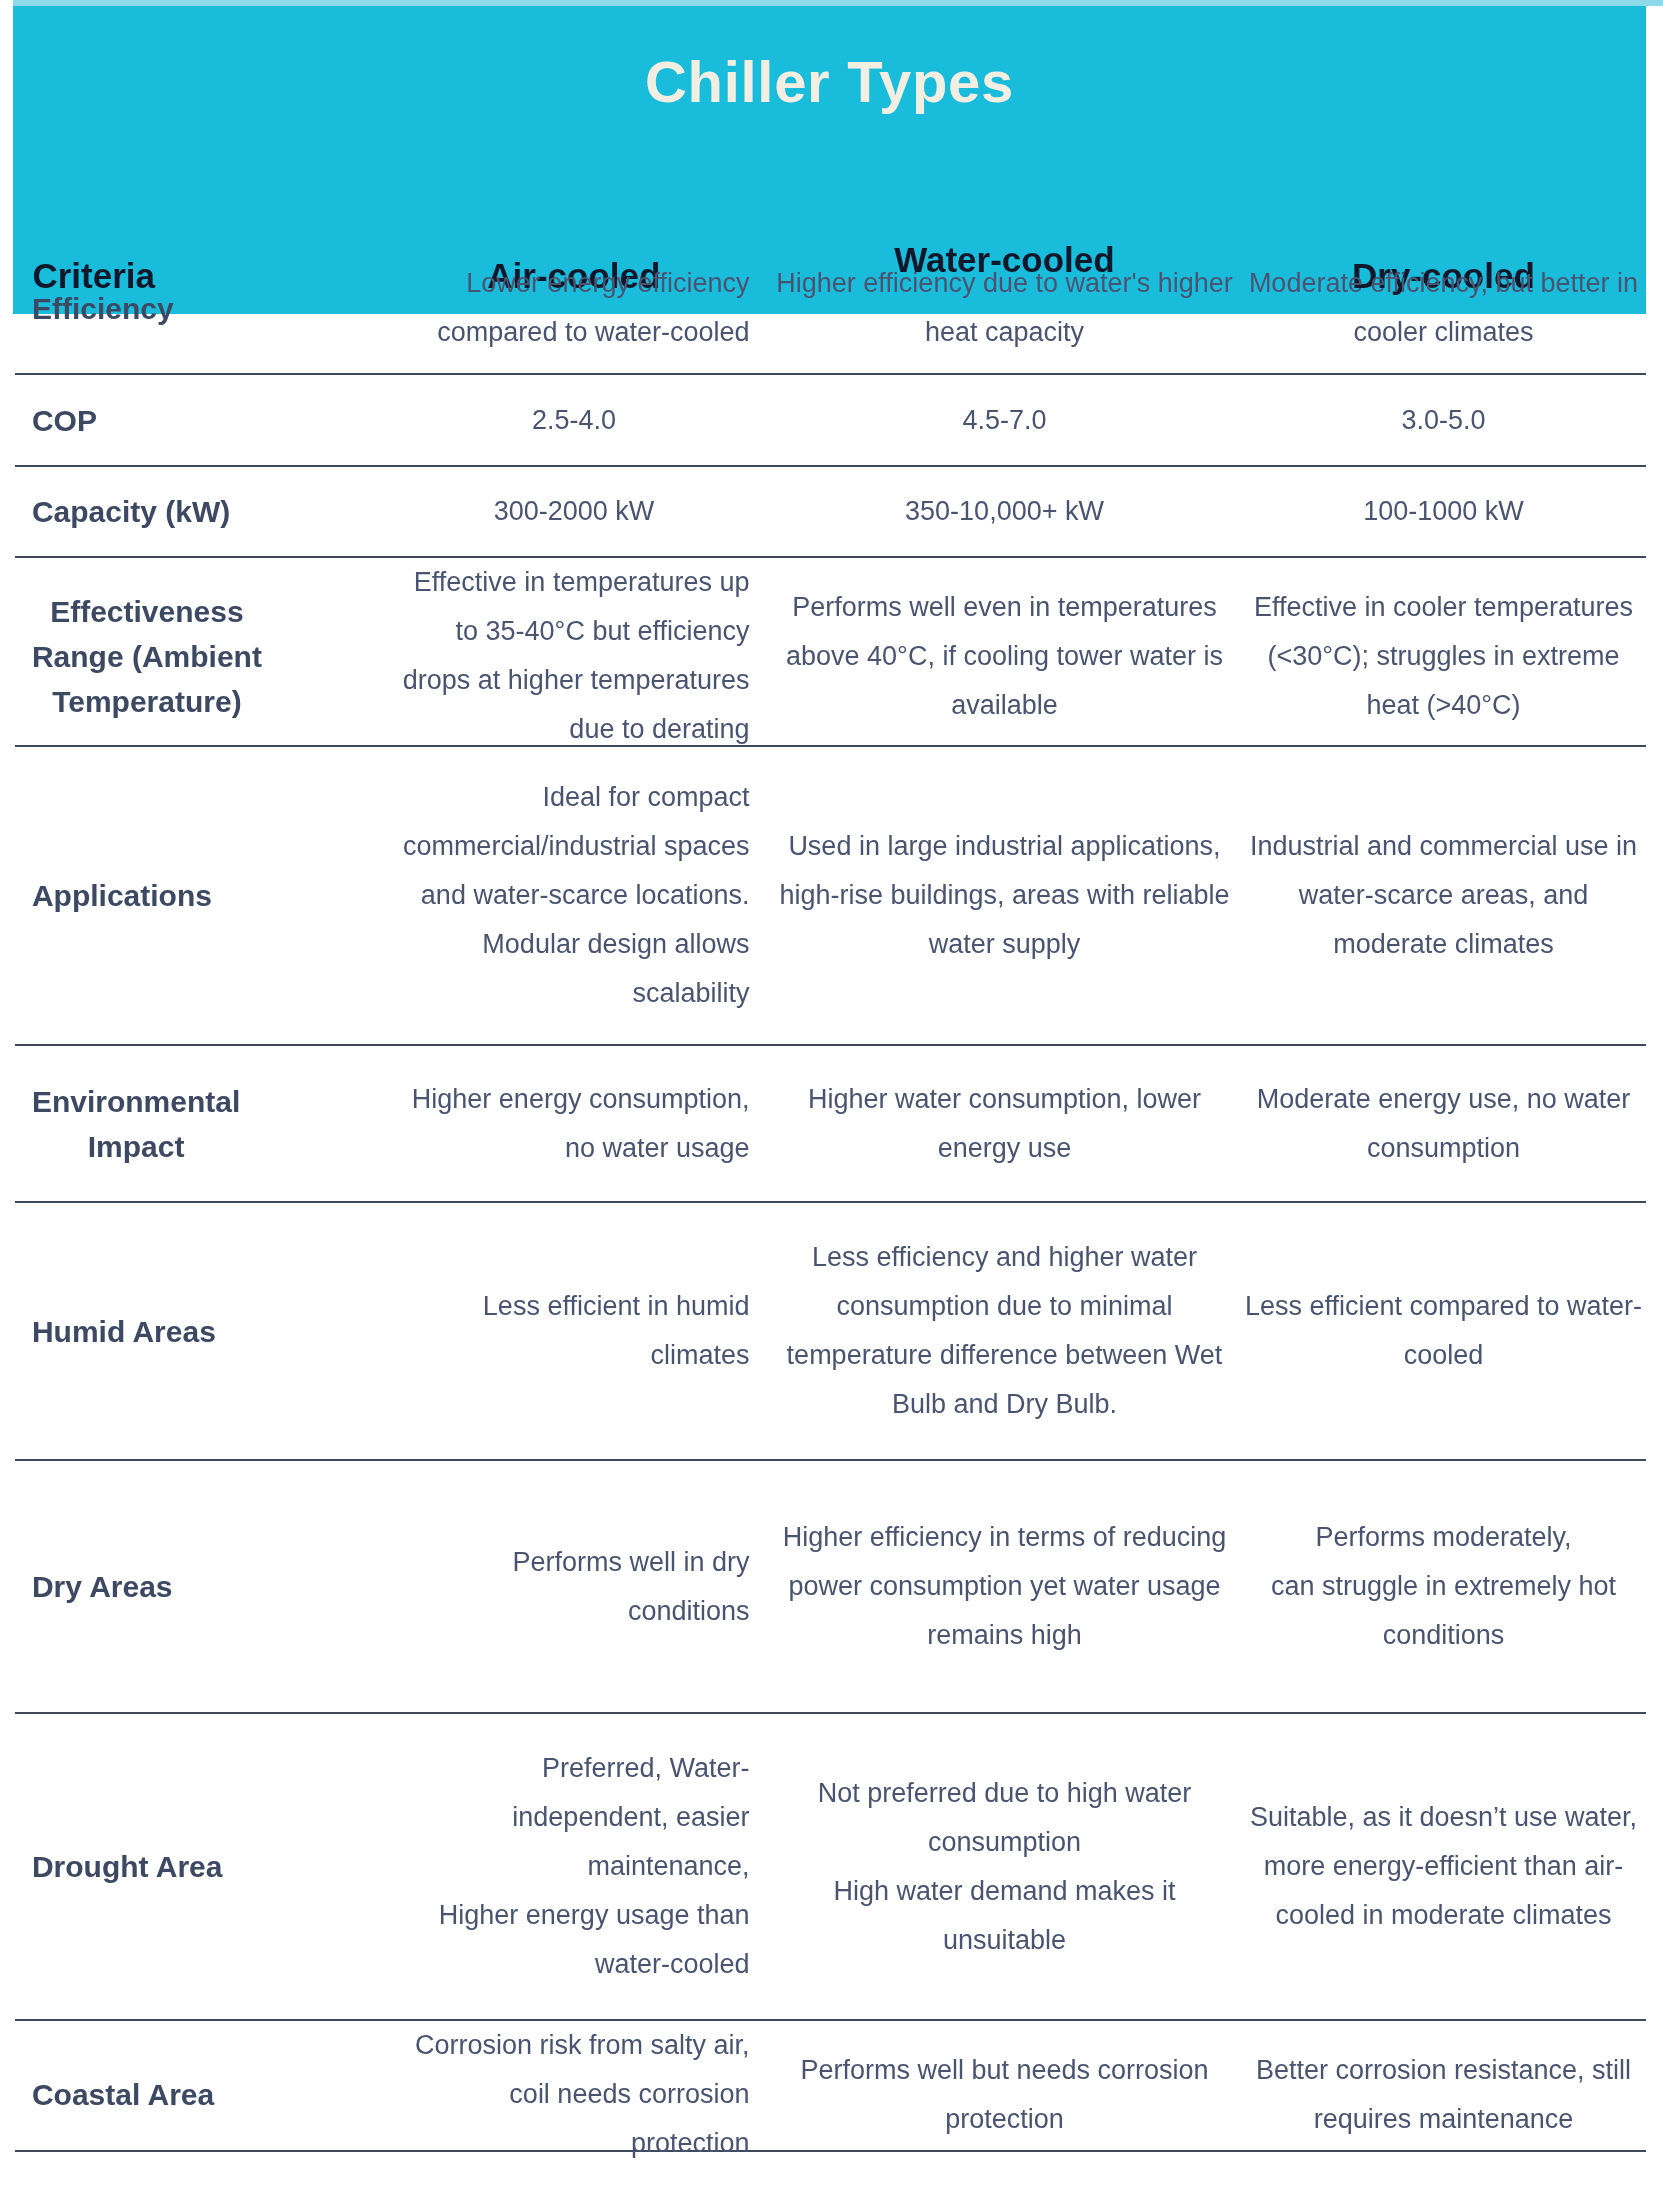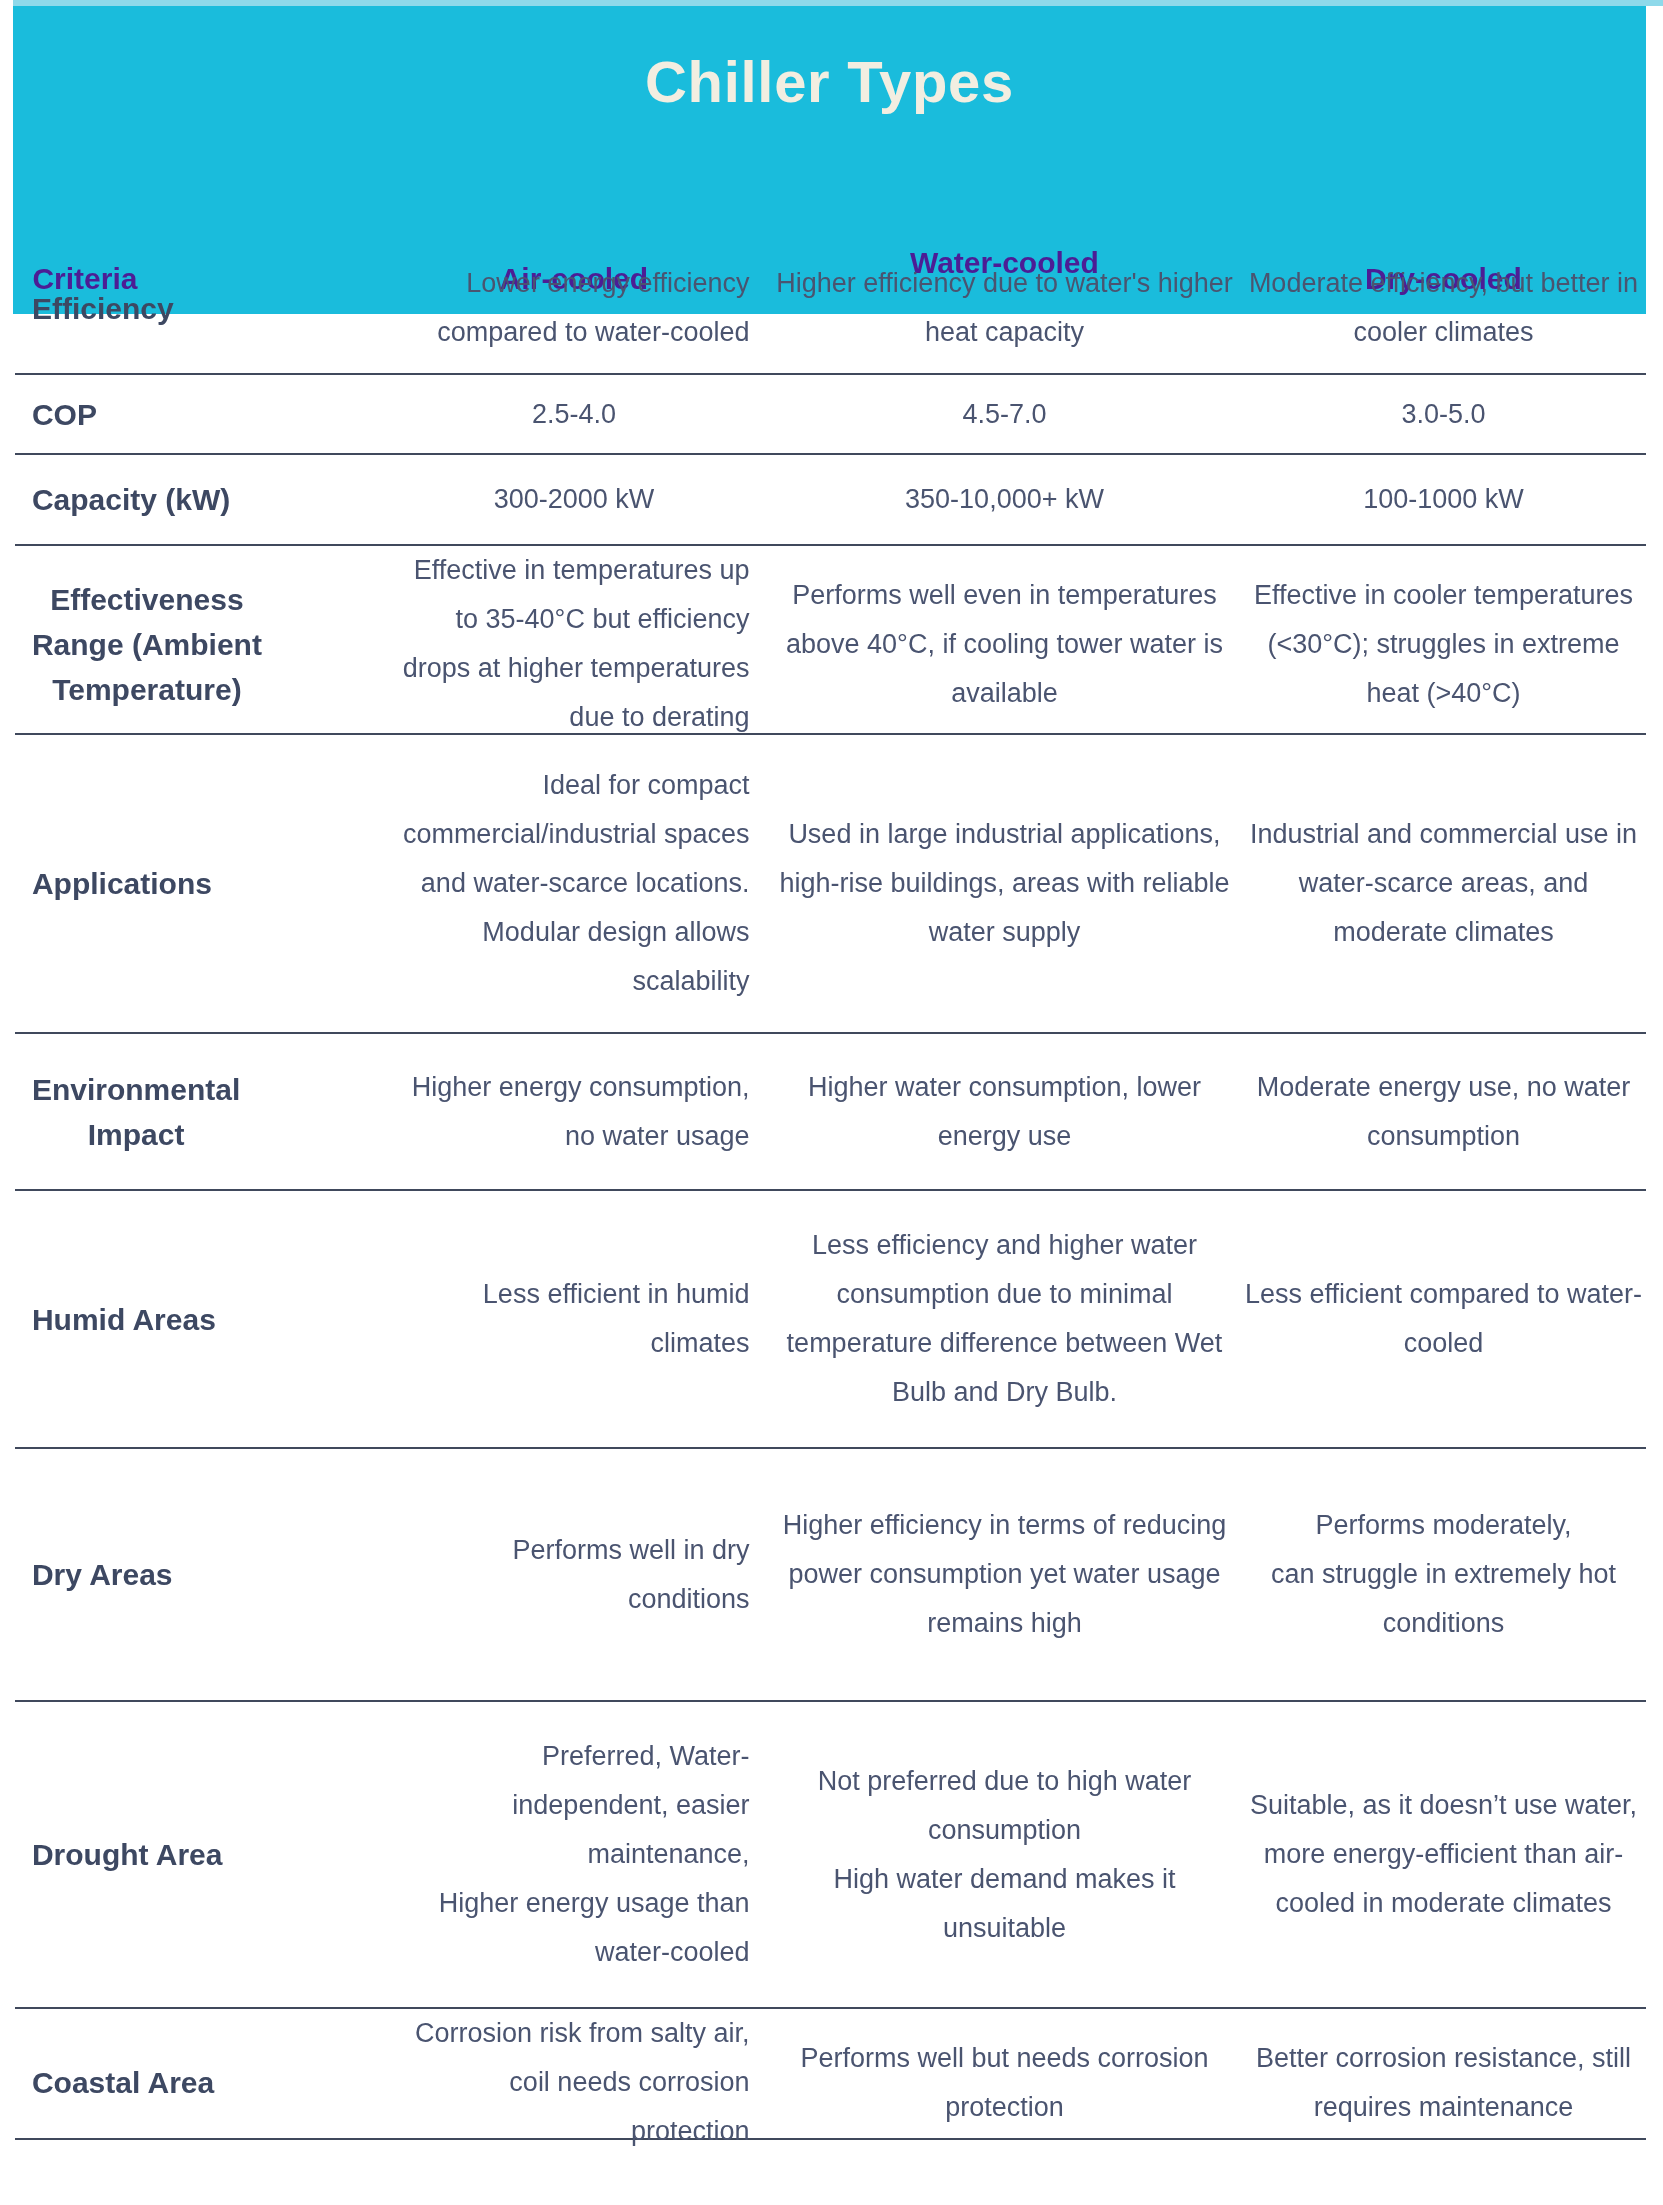--- a/index.html
+++ b/index.html
@@ -36,43 +36,43 @@
   .col-headers {
     position: absolute;
     left: 1.4px; bottom: 17.4px;
     width: 1631px;
     display: grid;
     grid-template-columns: 366px 387px 474px 404px;
     align-items: center;
   }
   .col-h {
     text-align: center;
-    font-size: 30px;
+    font-size: 35px;
     font-weight: bold;
-    color: #4c1d95;
+    color: #0f172a;
   }
   .col-h.first {
     text-align: left;
     padding-left: 18px;
   }
   .col-h.raised { transform: translateY(-16px); }
 
   .table-body {
     position: absolute;
     left: 14.5px; top: 243px;
     width: 1631px;
   }
   .row {
     display: grid;
     grid-template-columns: 366px 387px 474px 404px;
     box-sizing: border-box;
     border-bottom: 2.9px solid #40495C;
   }
   .row:nth-of-type(1)  { height: 132px; }
-  .row:nth-of-type(2)  { height: 80px; }
+  .row:nth-of-type(2)  { height: 92px; }
   .row:nth-of-type(3)  { height: 91px; }
   .row:nth-of-type(4)  { height: 189px; }
   .row:nth-of-type(5)  { height: 299px; }
   .row:nth-of-type(6)  { height: 157px; }
   .row:nth-of-type(7)  { height: 258px; }
   .row:nth-of-type(8)  { height: 253px; }
   .row:nth-of-type(9)  { height: 307px; }
   .row:nth-of-type(10) { height: 131px; }
 
   .cell {

